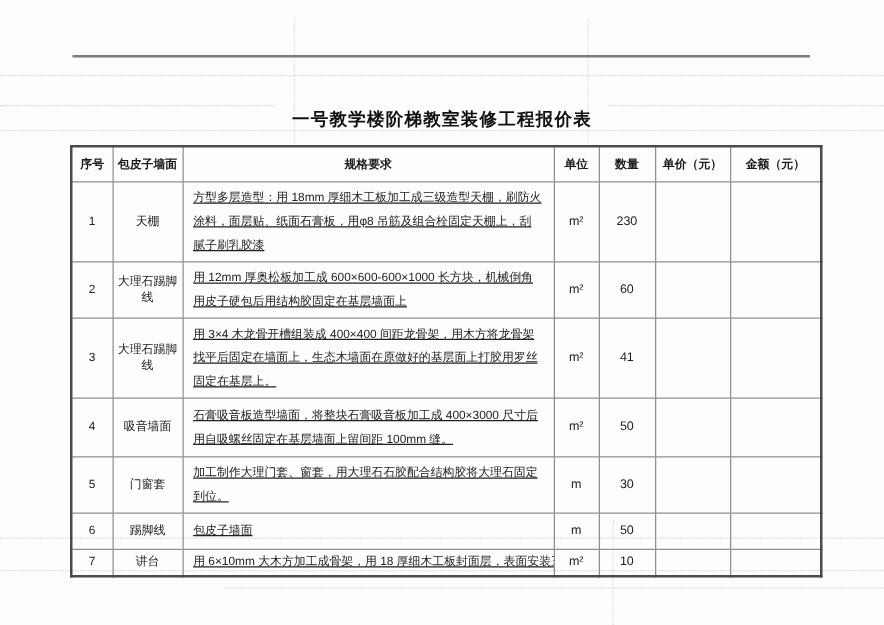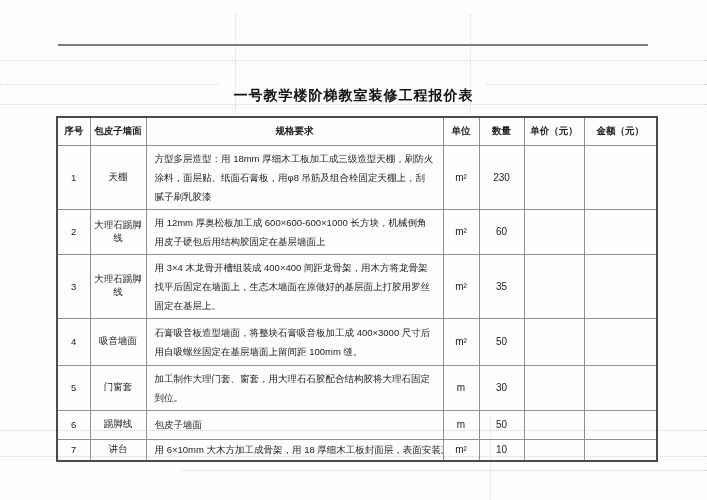--- a/index.html
+++ b/index.html
@@ -24,21 +24,21 @@
     font-size:9.5px;color:#222;
   }
   table.quote th, table.quote td{
     border:1px solid #8f8f8f;
     padding:2px 3px;
     text-align:center;vertical-align:middle;
     overflow:hidden;
   }
   table.quote th{font-weight:bold;font-size:9.5px;color:#1a1a1a;}
   table.quote td.c-spec{
-    text-align:left;padding:3px 8px;line-height:19px;
+    text-align:left;padding:3px 8px;line-height:19px;text-decoration:underline;
   }
   table.quote td.c-qty, table.quote td.c-unit{font-size:10px;text-align:center;}
   thead tr{height:28px;}
   tbody tr:nth-child(1){height:45px;}
   tbody tr:nth-child(2){height:45px;}
   tbody tr:nth-child(3){height:46px;}
   tbody tr:nth-child(4){height:47px;}
   tbody tr:nth-child(5){height:29px;}
   tbody tr:nth-child(6){height:29px;}
   tbody tr:nth-child(7){height:22px;}
@@ -103,21 +103,21 @@
         <td class="c-unit">m²</td>
         <td class="c-qty">60</td>
         <td class="c-price"></td>
         <td class="c-amount"></td>
       </tr>
       <tr>
         <td class="c-no">3</td>
         <td class="c-name">大理石踢脚线</td>
         <td class="c-spec">用 3×4 木龙骨开槽组装成 400×400 间距龙骨架，用木方将龙骨架找平后固定在墙面上，生态木墙面在原做好的基层面上打胶用罗丝固定在基层上。</td>
         <td class="c-unit">m²</td>
-        <td class="c-qty">35</td>
+        <td class="c-qty">41</td>
         <td class="c-price"></td>
         <td class="c-amount"></td>
       </tr>
       <tr>
         <td class="c-no">4</td>
         <td class="c-name">吸音墙面</td>
         <td class="c-spec">石膏吸音板造型墙面，将整块石膏吸音板加工成 400×3000 尺寸后用自吸螺丝固定在基层墙面上留间距 100mm 缝。</td>
         <td class="c-unit">m²</td>
         <td class="c-qty">50</td>
         <td class="c-price"></td>

